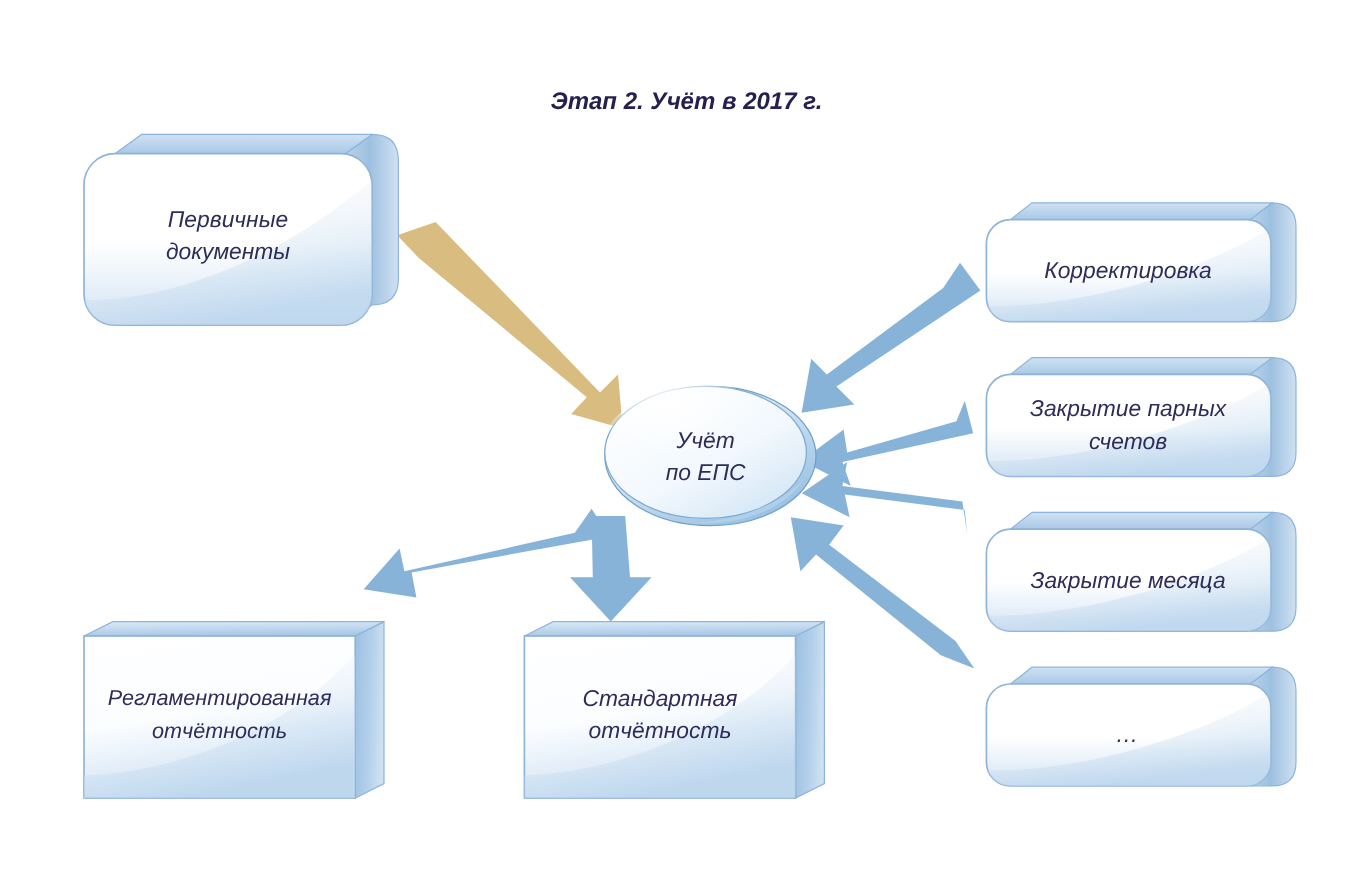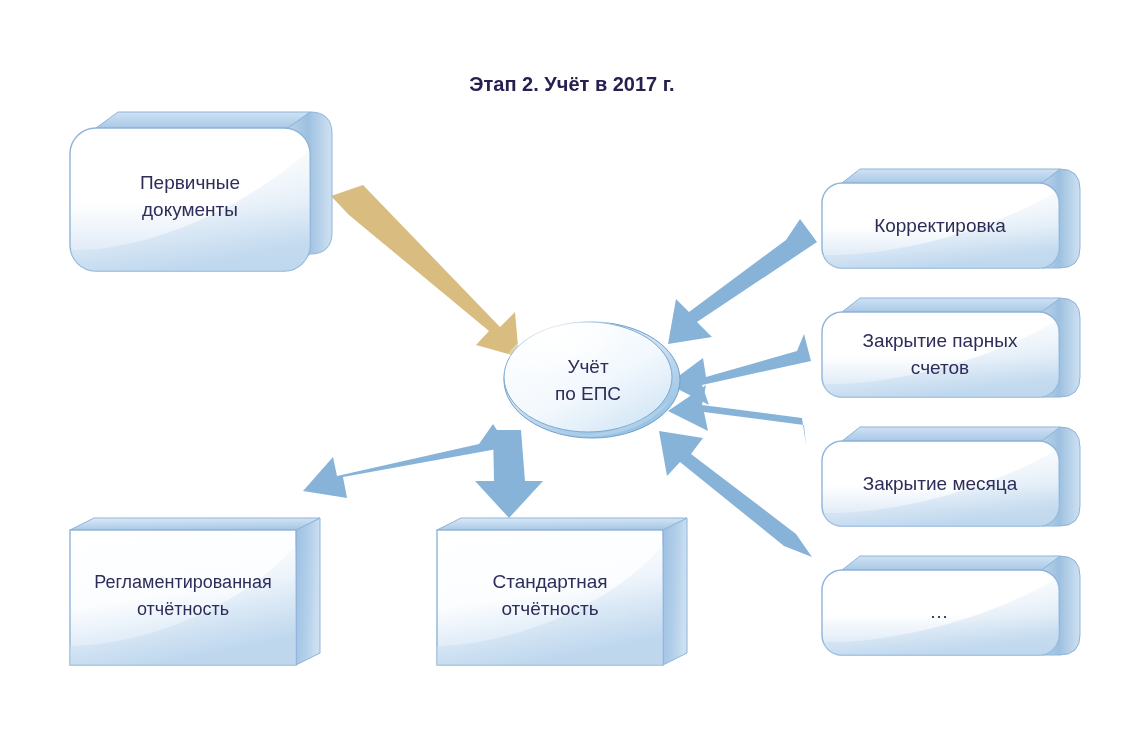--- a/index.html
+++ b/index.html
@@ -9,20 +9,21 @@
   }
   body {
     font-family: "Liberation Sans", sans-serif;
   }
   #stage {
     position: relative;
     width: 1142px;
     height: 730px;
     background: #ffffff;
     overflow: hidden;
+    font-style: italic;
   }
   #diagram-svg {
     position: absolute;
     left: 0;
     top: 0;
     width: 1142px;
     height: 730px;
   }
   .node-label {
     font-family: "Liberation Sans", sans-serif;

